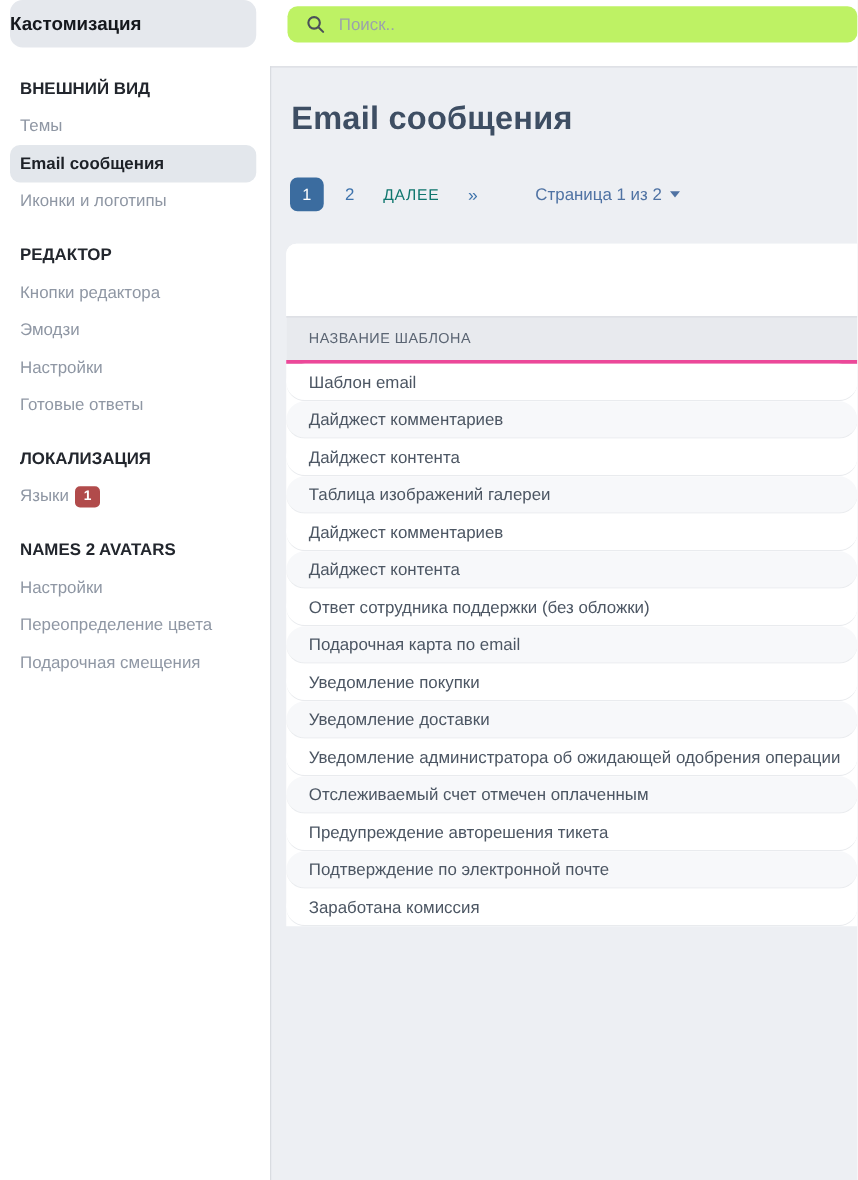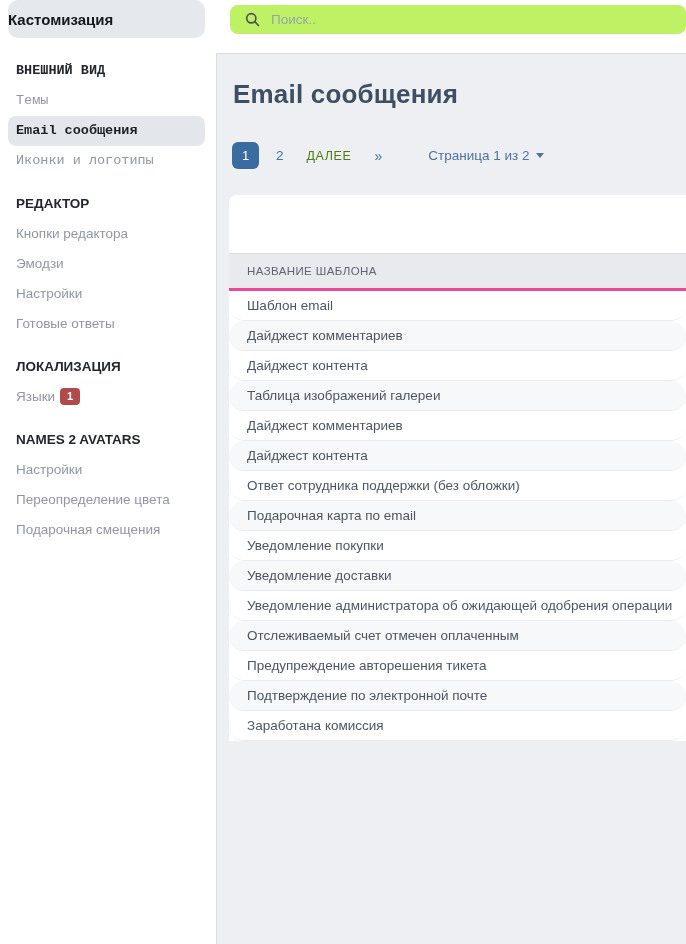--- a/index.html
+++ b/index.html
@@ -12,21 +12,21 @@
   .app { display:flex; width:686px; height:944px; }
 
   
   .sidebar { width:216px; flex:0 0 216px; background:#fff; }
   .side-title {
     margin:0 11px 0 8px; height:38px; background:#e5e8ed; border-radius:10px;
     display:flex; align-items:center; 
     font-size:15px; font-weight:600; color:#15181d;
   }
   .side-section { margin-top:13px; }
-  .side-section.first { margin-top:18px;font-family:Liberation Mono, monospace; }
+  .side-section.first { margin-top:18px; }
   .sec-header {
     height:30px; line-height:30px; padding:0 16px;
     font-size:13.5px; font-weight:700; color:#22262d;
   }
   .side-item {
     height:30px; line-height:30px; padding:0 16px;
     font-size:13.5px; color:#8f97a4; cursor:pointer; white-space:nowrap;
   }
   .side-item.active {
     margin:0 11px 0 8px; padding:0 8px; background:#e3e7ec;
@@ -60,21 +60,21 @@
     margin:25px 0 0 16px; font-size:26px; font-weight:600;
     color:#3e4e63; letter-spacing:0.2px;
   }
   .pagination { display:flex; align-items:center; margin:32px 0 0 15px; }
   .page-btn {
     width:27px; height:27px; background:#3b6c9f; border-radius:6px;
     color:#fff; font-size:13px; display:flex; align-items:center;
     justify-content:center; cursor:pointer;
   }
   .page-link { color:#3e73ac; font-size:13.5px; margin-left:17px; cursor:pointer; }
-  .next-link { color:#4d7c0f; font-size:12.5px; letter-spacing:0.6px; margin-left:23px; cursor:pointer; }
+  .next-link { color:#0f766e; font-size:12.5px; letter-spacing:0.6px; margin-left:23px; cursor:pointer; }
   .last-link { color:#3e73ac; font-size:14px; margin-left:23px; cursor:pointer; }
   .page-info { display:flex; align-items:center; margin-left:46px; color:#4f72a3; font-size:13.5px; cursor:pointer; }
   .caret {
     width:0; height:0; border-left:4px solid transparent;
     border-right:4px solid transparent; border-top:5px solid #4f72a3;
     display:inline-block; margin-left:7px;
   }
 
   .card { margin:26px 0 0 12px; background:#fff; border-radius:8px 0 0 0; }
   .card-toolbar { height:58px; border-radius:8px 0 0 0; background:#fff; }

